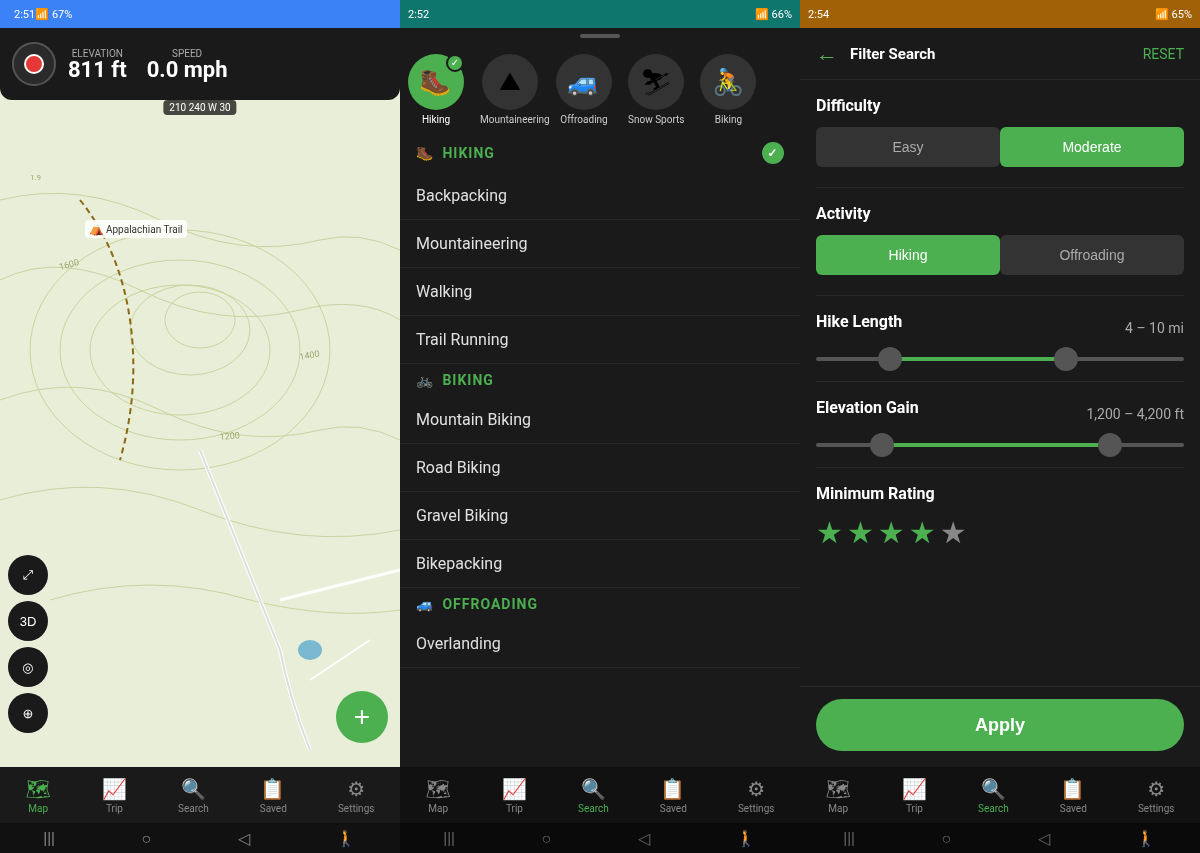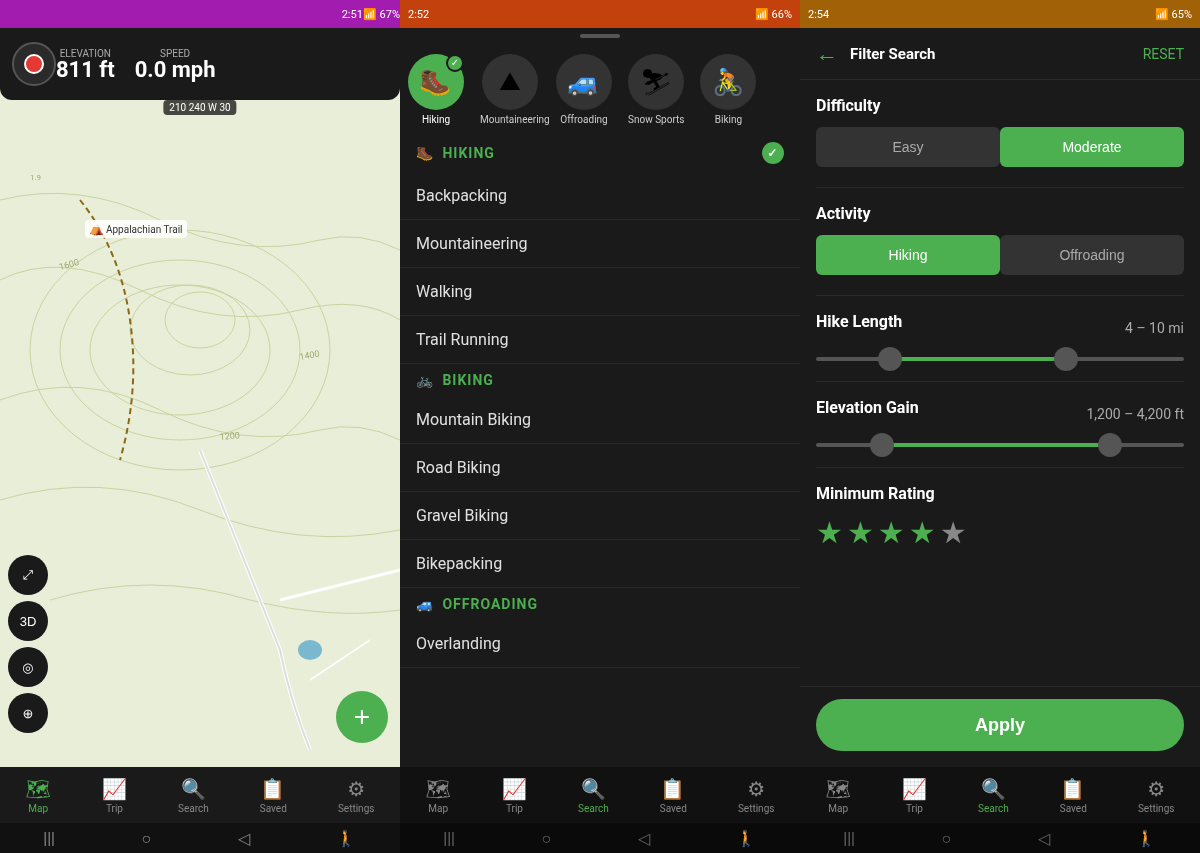--- a/index.html
+++ b/index.html
@@ -18,39 +18,40 @@
       width: 400px;
       height: 853px;
       position: relative;
       background: #e8f0d8;
       overflow: hidden;
     }
     .map-status-bar {
       position: absolute;
       top: 0; left: 0; right: 0;
       height: 28px;
-      background: #a21caf;
-      display: flex;
-      align-items: center;
-      justify-content: flex-end;
-      padding: 0 0;
+      background: #3b82f6;
+      display: flex;
+      align-items: center;
+      justify-content: flex-start;
+      padding: 0 14px;
       z-index: 10;
       color: white;
       font-size: 11px;
     }
     .map-header {
       position: absolute;
       top: 28px; left: 0; right: 0;
       height: 72px;
       background: #1a1a1a;
       border-radius: 0 0 12px 12px;
       z-index: 10;
       display: flex;
       align-items: center;
       padding: 0 12px;
+      gap: 12px;
     }
     .record-btn {
       width: 44px; height: 44px;
       border-radius: 50%;
       background: #2a2a2a;
       border: 2px solid #555;
       display: flex; align-items: center; justify-content: center;
     }
     .record-dot {
       width: 20px; height: 20px;
@@ -186,21 +187,21 @@
       width: 400px;
       height: 853px;
       background: #1a1a1a;
       display: flex;
       flex-direction: column;
       overflow: hidden;
       position: relative;
     }
     .list-status-bar {
       height: 28px;
-      background: #c2410c;
+      background: #0f766e;
       display: flex;
       align-items: center;
       justify-content: space-between;
       padding: 0 8px;
       color: white;
       font-size: 11px;
     }
     .list-drag-handle {
       height: 6px;
       display: flex;

